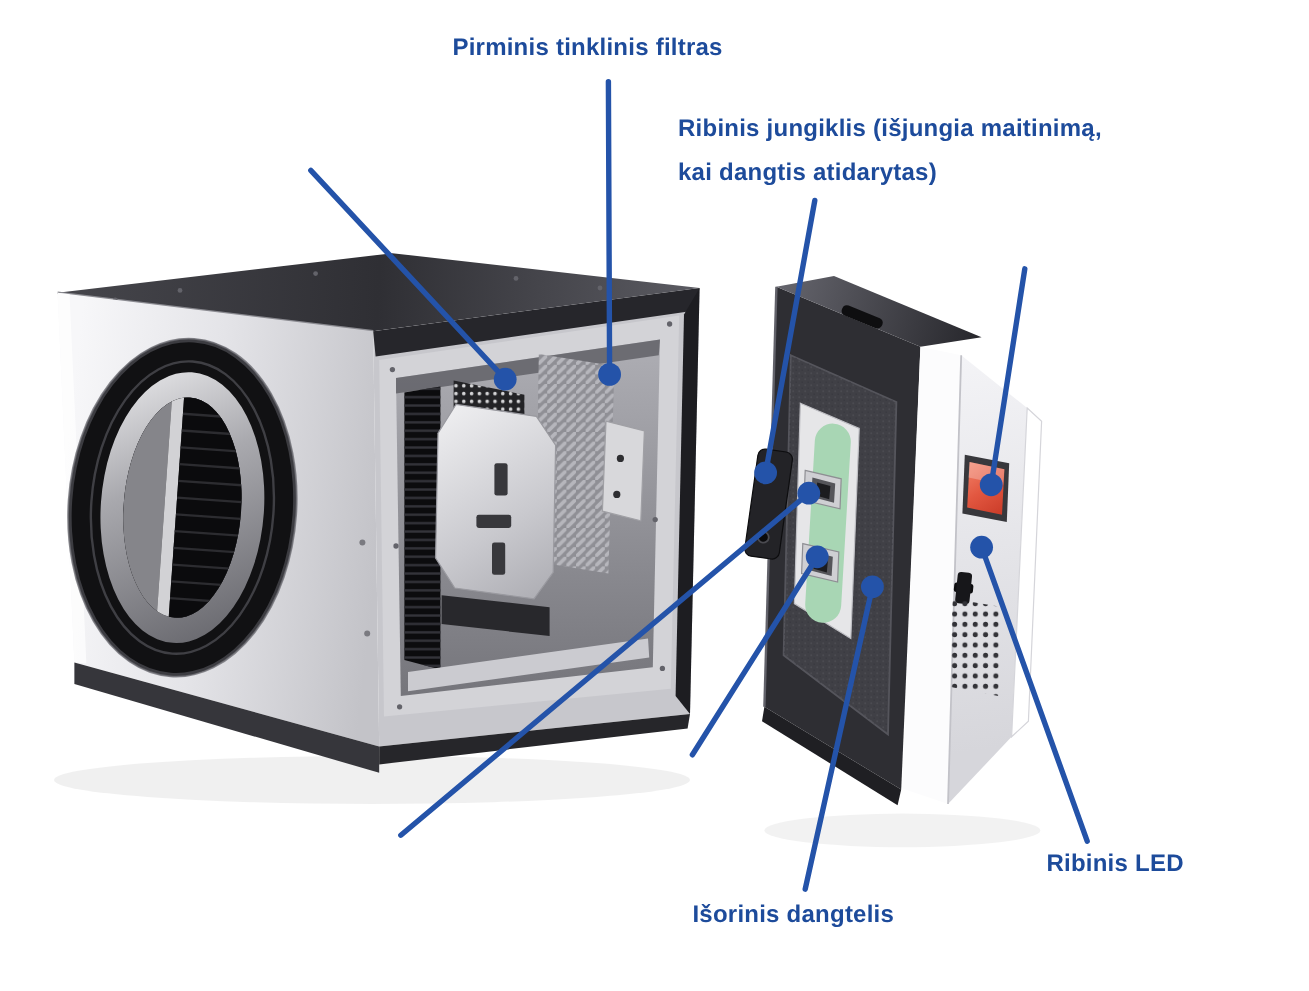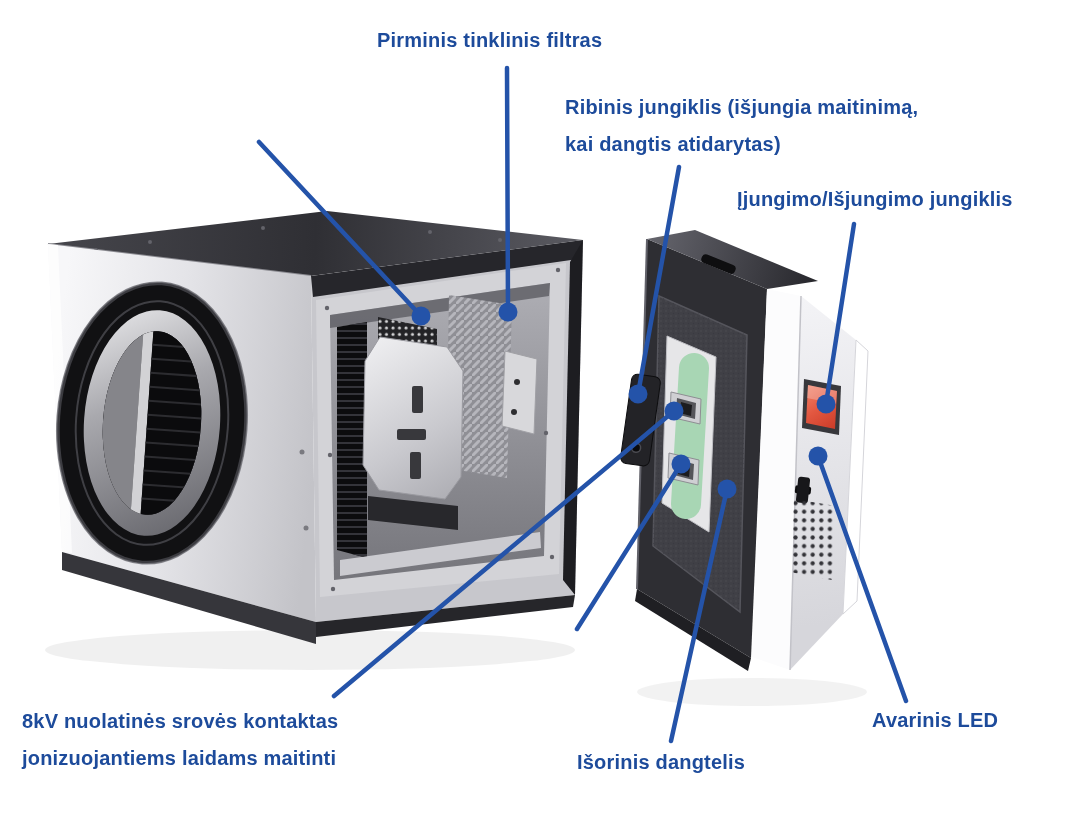--- a/index.html
+++ b/index.html
@@ -271,22 +271,19 @@
       <circle cx="818" cy="456" r="9.5"></circle>
     </g>
   </svg>
 
   <div class="label" style="left:377px;top:22px;">Pirminis tinklinis filtras</div>
 
 
   <div class="label" style="left:533px;top:89px;margin-left:32px;">Ribinis jungiklis (išjungia maitinimą,
 kai dangtis atidarytas)</div>
 
-  <div class="label" style="left:737px;top:181px;">Įjungimo/Išjungimo jungiklis</div>
-
-  <div class="label" style="left:22px;top:703px;">8kV nuolatinės srovės kontaktas
-jonizuojantiems laidams maitinti</div>
+
 
 
   <div class="label" style="left:577px;top:744px;">Išorinis dangtelis</div>
 
-  <div class="label" style="left:872px;top:702px;">Avarinis LED</div>
+  <div class="label" style="left:872px;top:702px;">Ribinis LED</div>
 </div>
 
 </body></html>

